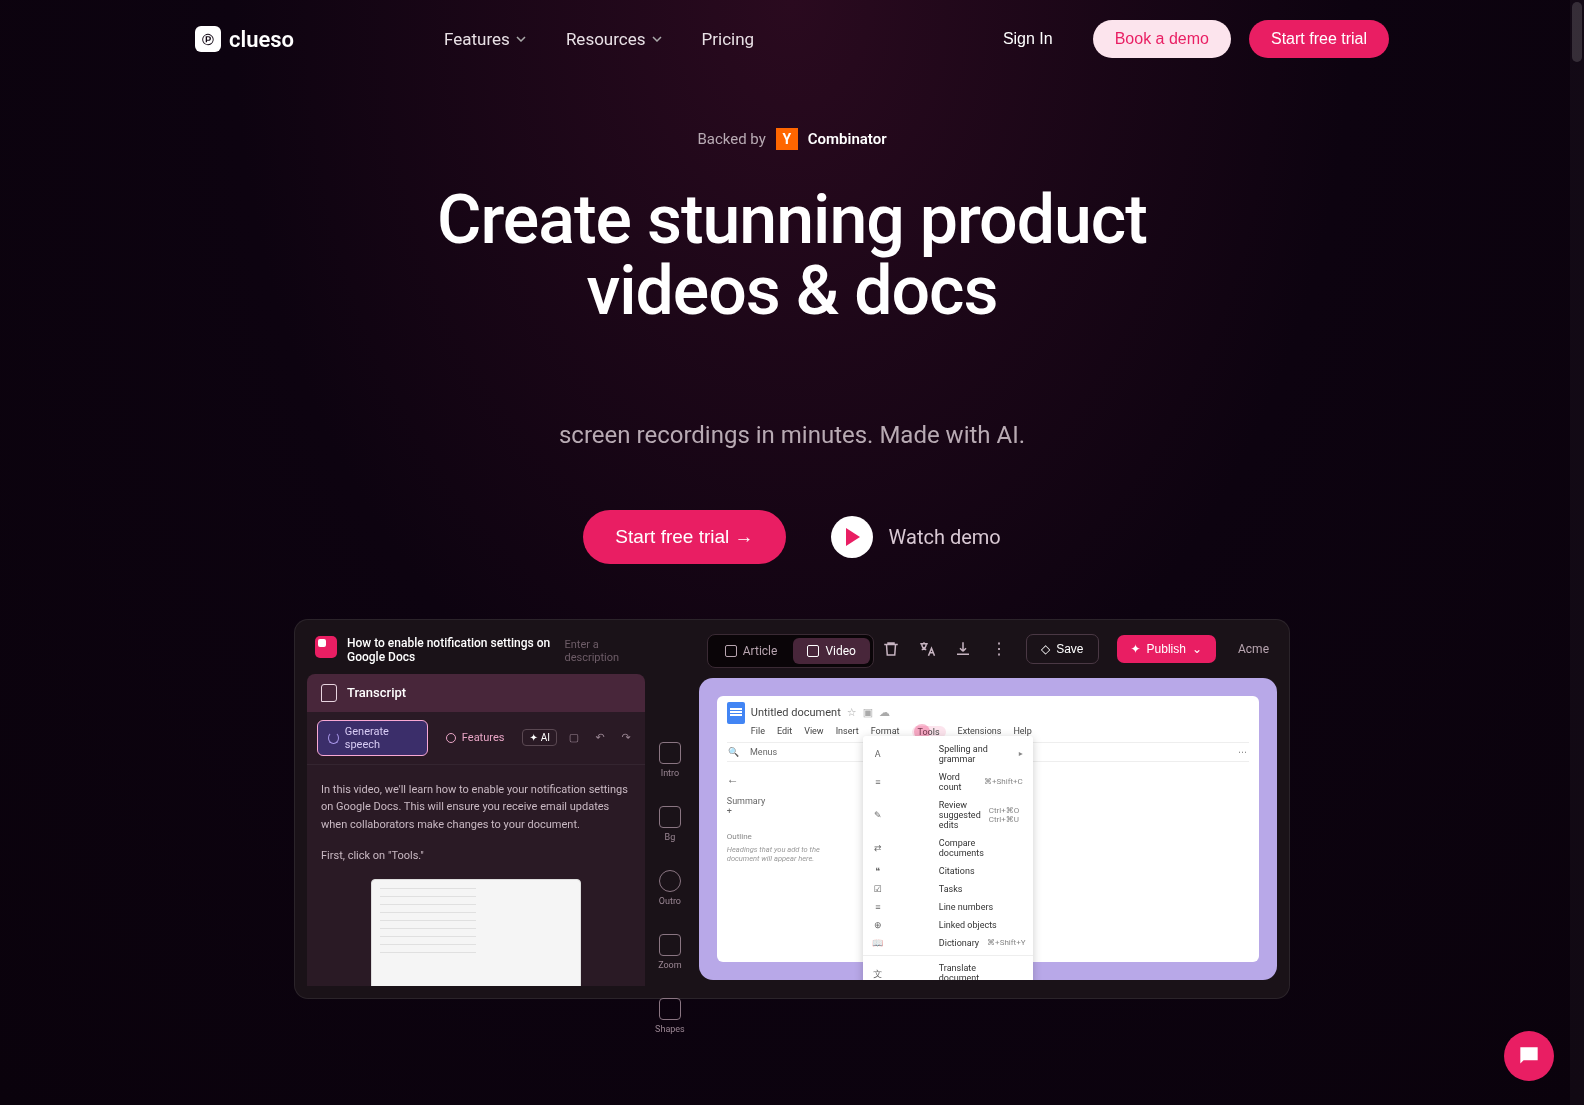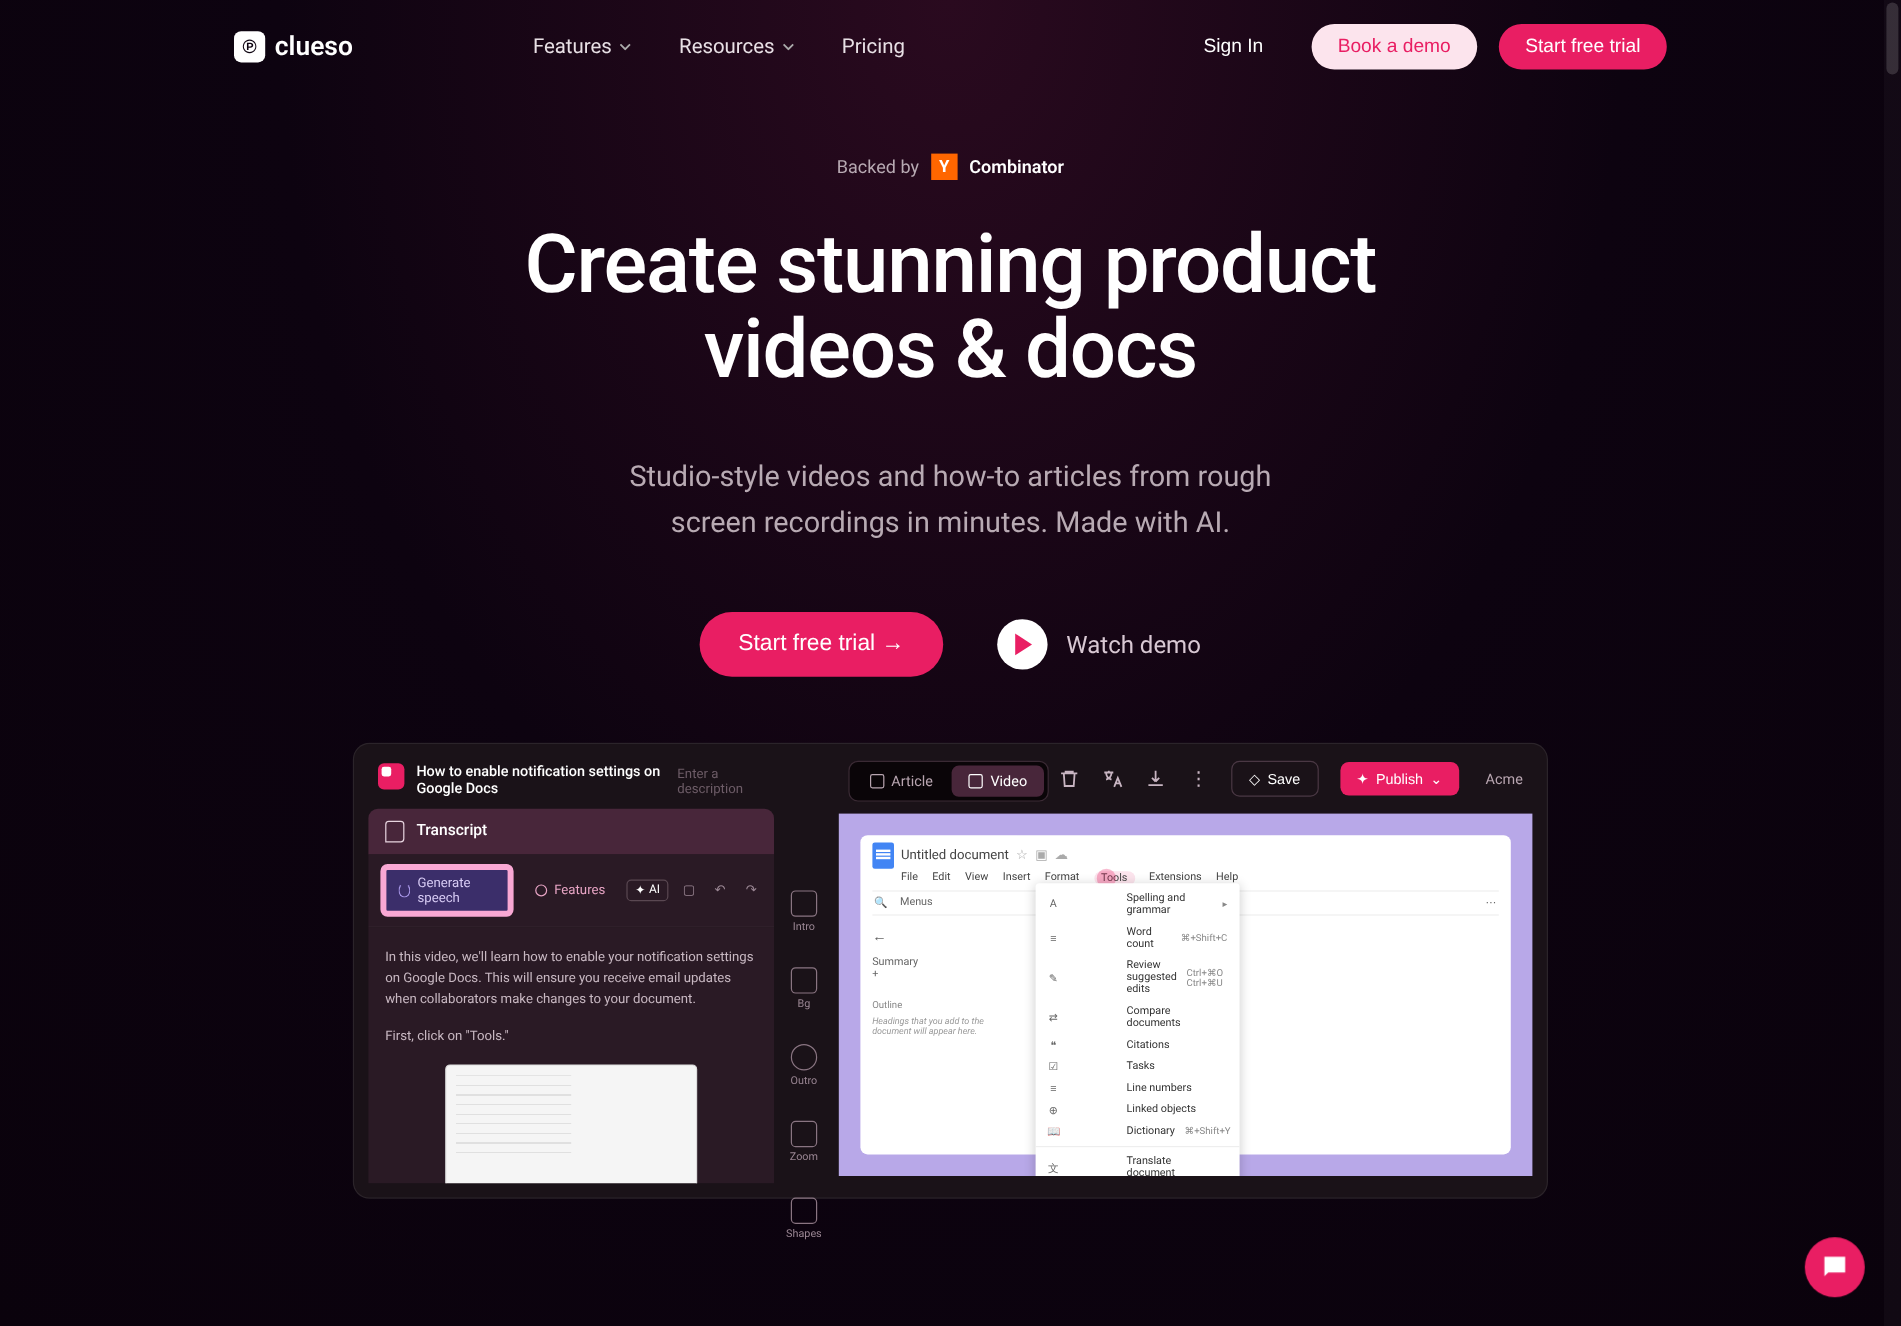--- a/index.html
+++ b/index.html
@@ -239,21 +239,21 @@
 .gen-row {
   background: #2a1a25;
   padding: 8px 10px;
   display: flex;
   align-items: center;
   gap: 8px;
   border-bottom: 1px solid rgba(255,255,255,0.05);
 }
 .gen-chip {
   background: #3b2e6a;
-  border: 5px solid #f9a8d4;
+  border: 1px solid #f9a8d4;
   padding: 4px 10px;
   border-radius: 6px;
   font-size: 11px;
   color: #d8ccf5;
   display: flex;
   align-items: center;
   gap: 6px;
 }
 .gen-chip .sync-icon {
   width: 12px; height: 12px;
@@ -424,21 +424,21 @@
   cursor: pointer;
 }
 .acme {
   font-size: 12px;
   color: #b8a5b0;
   margin-left: 4px;
 }
 
 .preview-frame {
   background: #b8a8e8;
-  border-radius: 0;
+  border-radius: 14px;
   padding: 18px;
   height: 302px;
   overflow: hidden;
 }
 .gdoc {
   background: #fff;
   border-radius: 6px;
   height: 100%;
   color: #333;
   font-size: 9px;
@@ -594,21 +594,21 @@
   <div class="backed">
     <span>Backed by</span>
     <div class="yc-badge">Y</div>
     <span class="combinator">Combinator</span>
   </div>
   <h1>
     <span>Create stunning product</span><br>
     <span>videos &amp; docs</span>
   </h1>
   <div class="subtitle">
-    <span>Studio-style videos and how-to articles from rough</span><br>
+    <br>
     <span>screen recordings in minutes. Made with AI.</span>
   </div>
   <div class="cta-row">
     <button class="btn-cta-trial">Start free trial →</button>
     <div class="watch-demo">
       <div class="play-circle">
           <div class="play-triangle"></div>
         </div>
       <span class="watch-label">Watch demo</span>
     </div>

